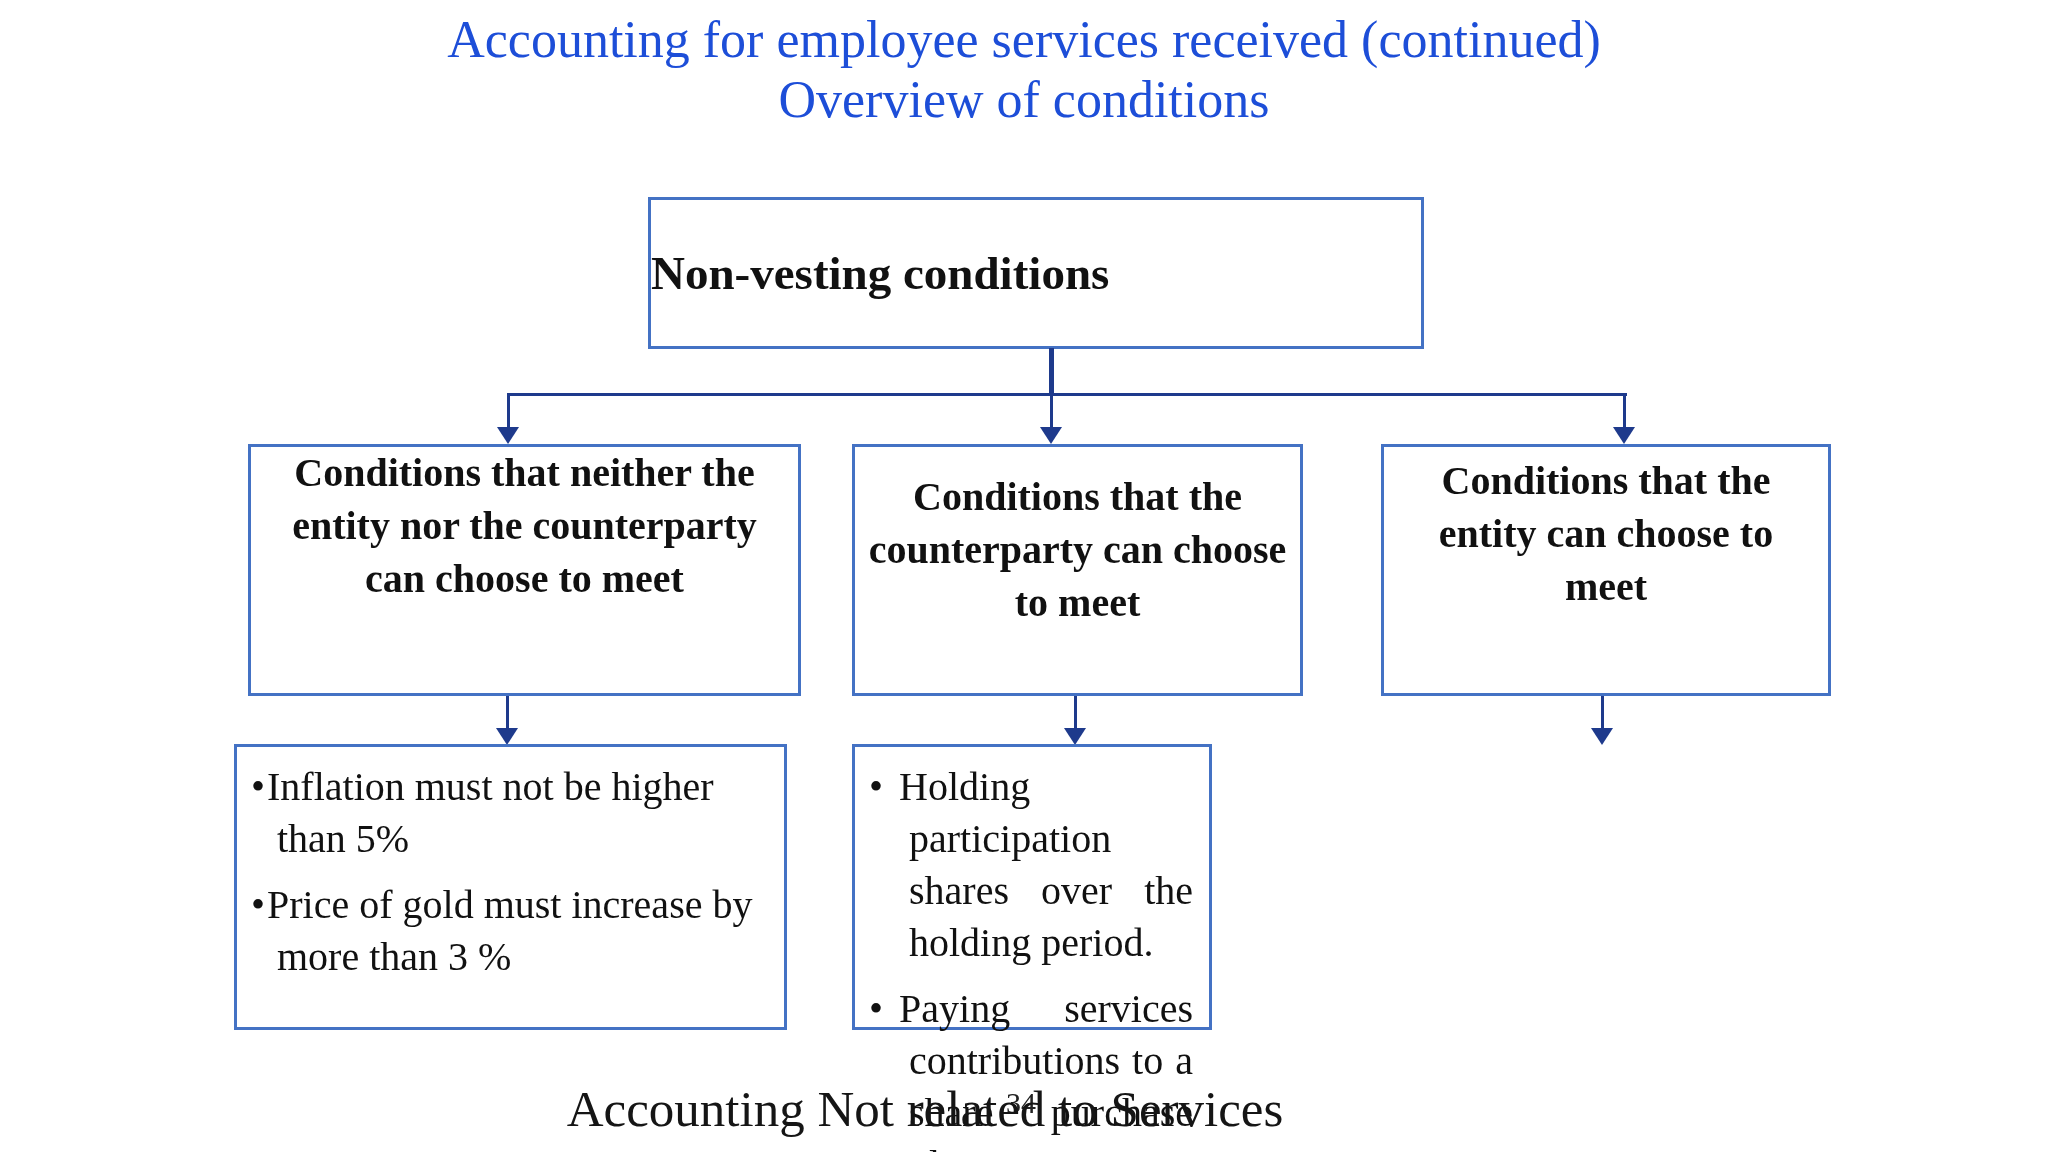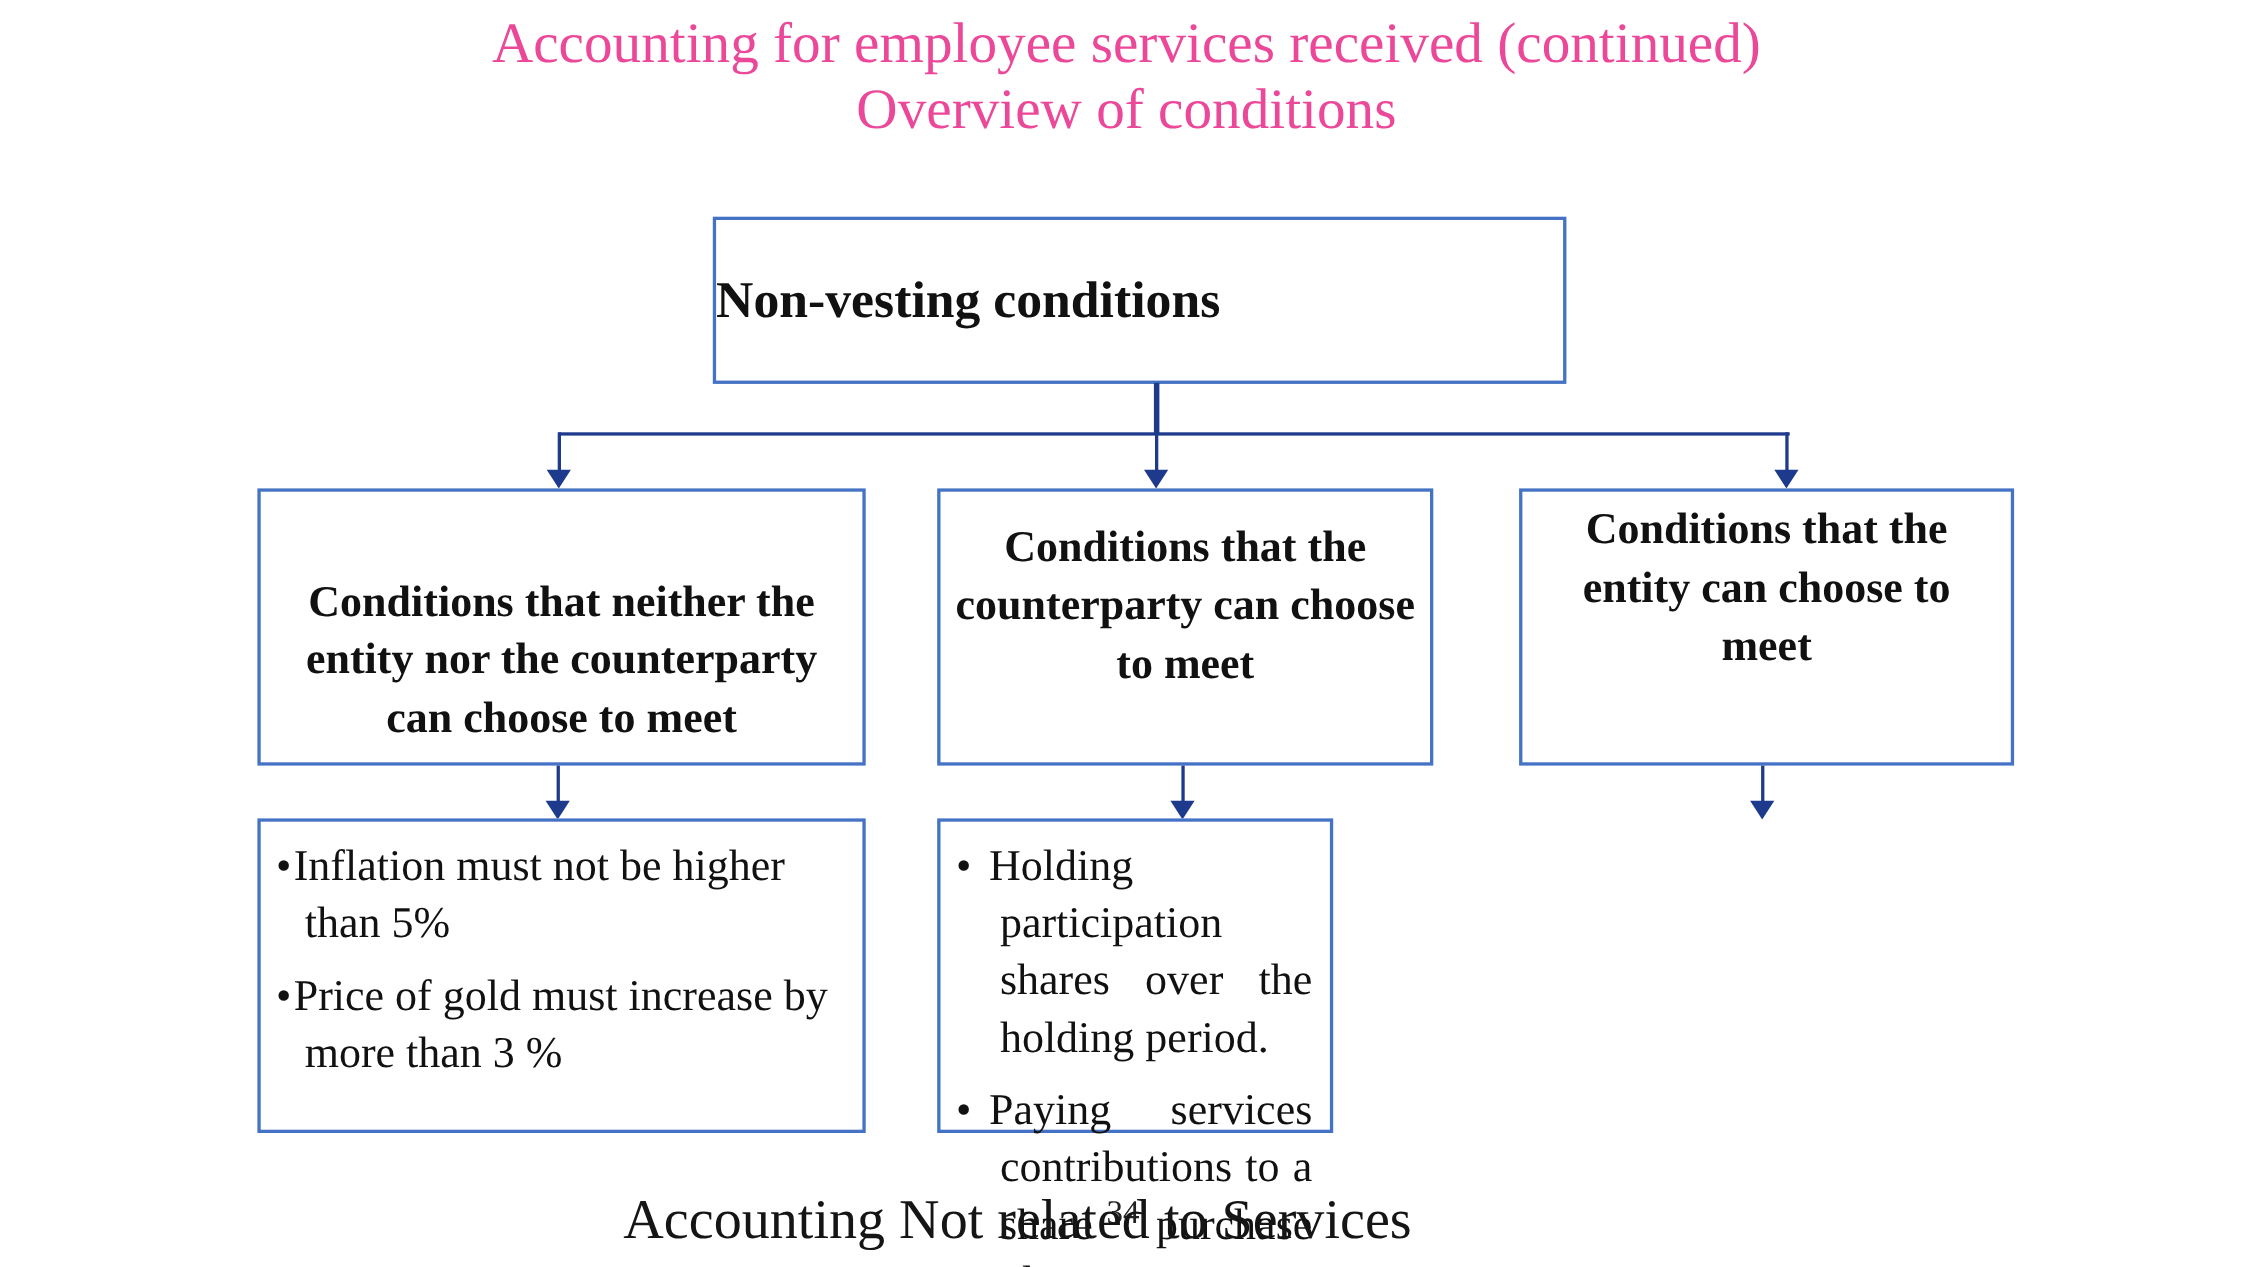--- a/index.html
+++ b/index.html
@@ -12,21 +12,21 @@
     color: #111111;
     overflow: hidden;
   }
 
   
   .slide-title {
     position: absolute;
     top: 10px; left: 0;
     width: 100%;
     text-align: center;
-    color: #ec4899;
+    color: #1d4ed8;
     font-size: 52px;
     line-height: 1.16;
     font-weight: normal;
   }
 
   
   .box {
     position: absolute;
     box-sizing: border-box;
     border: 3px solid #4472c4;
@@ -40,21 +40,21 @@
     font-size: 47px;
   }
   .mid-box {
     top: 444px; height: 252px;
     font-weight: bold;
     font-size: 40px;
     line-height: 1.32;
     text-align: center;
     display: flex; flex-direction: column;
   }
-  #mid-1 { left: 234px; width: 553px; justify-content: flex-end; padding: 0 14px 14px 14px; }
+  #mid-1 { left: 248px; width: 553px; justify-content: flex-start; padding: 0 14px 14px 14px; }
   #mid-2 { left: 852px; width: 451px; padding: 24px 10px 0 10px; }
   #mid-3 { left: 1381px; width: 450px; padding: 8px 10px 0 10px; }
 
   .bot-box {
     top: 744px; height: 286px;
     font-size: 40px;
     line-height: 1.3;
     padding: 14px 16px 0 14px;
   }
   #bot-1 { left: 234px; width: 553px; }

